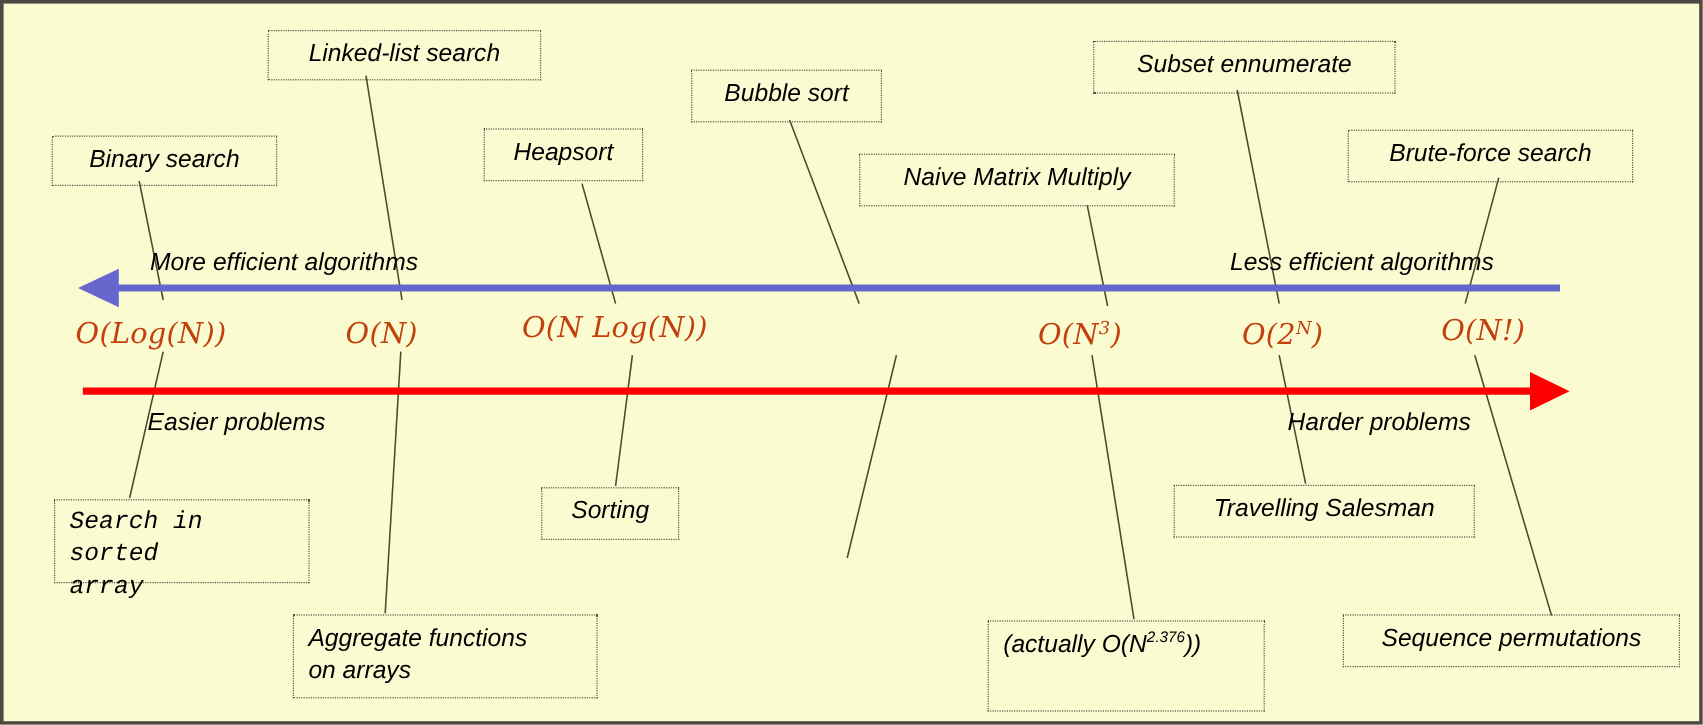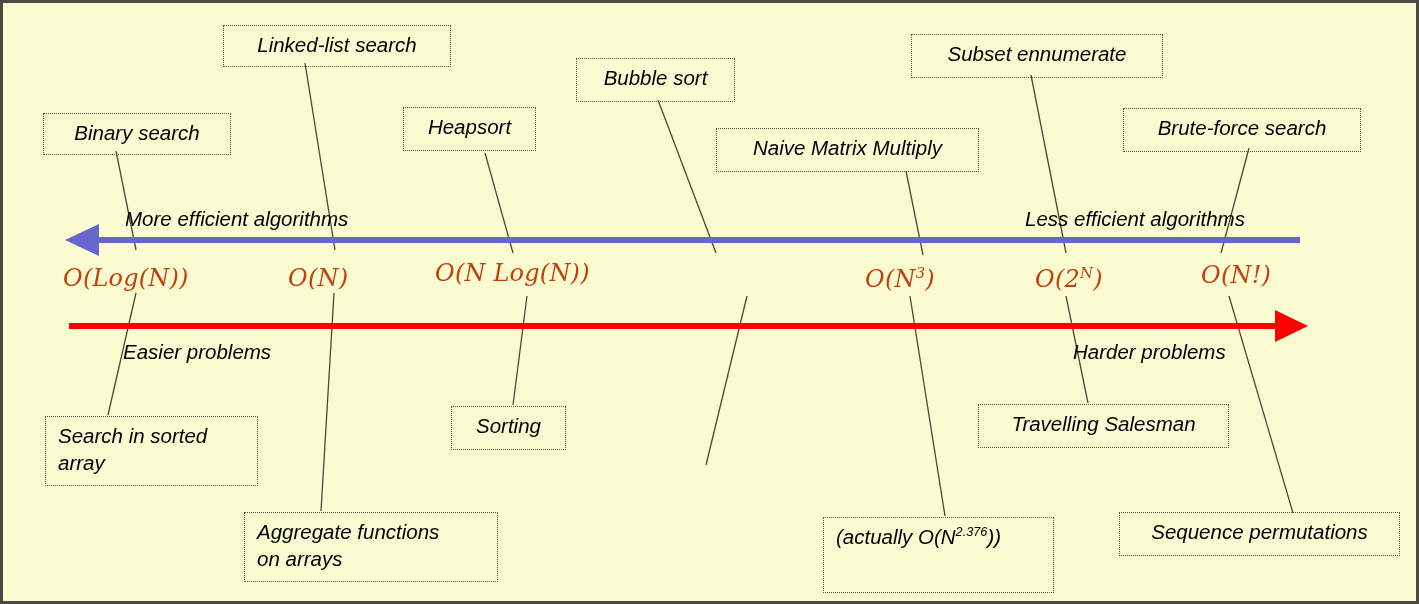--- a/index.html
+++ b/index.html
@@ -136,21 +136,21 @@
   <div class="callout center" style="left:400px; top:104px; width:133px; height:44px;">Heapsort</div>
 
   <div class="callout center" style="left:573px; top:55px;  width:159px; height:44px;">Bubble sort</div>
 
   <div class="callout center" style="left:713px; top:125px; width:263px; height:44px;">Naive Matrix Multiply</div>
 
   <div class="callout center" style="left:908px; top:31px;  width:252px; height:44px;">Subset ennumerate</div>
 
   <div class="callout center" style="left:1120px;top:105px; width:238px; height:44px;">Brute-force search</div>
 
-  <div class="callout" style="left:42px;  top:413px; width:213px; height:70px;">Search in sorted
+  <div class="callout" style="left:42px;  top:413px; width:213px; height:70px;font-family:Liberation Mono, monospace;">Search in sorted
 array</div>
 
   <div class="callout center" style="left:448px; top:403px; width:115px; height:44px;">Sorting</div>
 
   <div class="callout" style="left:241px; top:509px; width:254px; height:70px;">Aggregate functions
 on arrays</div>
 
 
   <div class="callout center" style="left:975px; top:401px; width:251px; height:44px;">Travelling Salesman</div>
 

